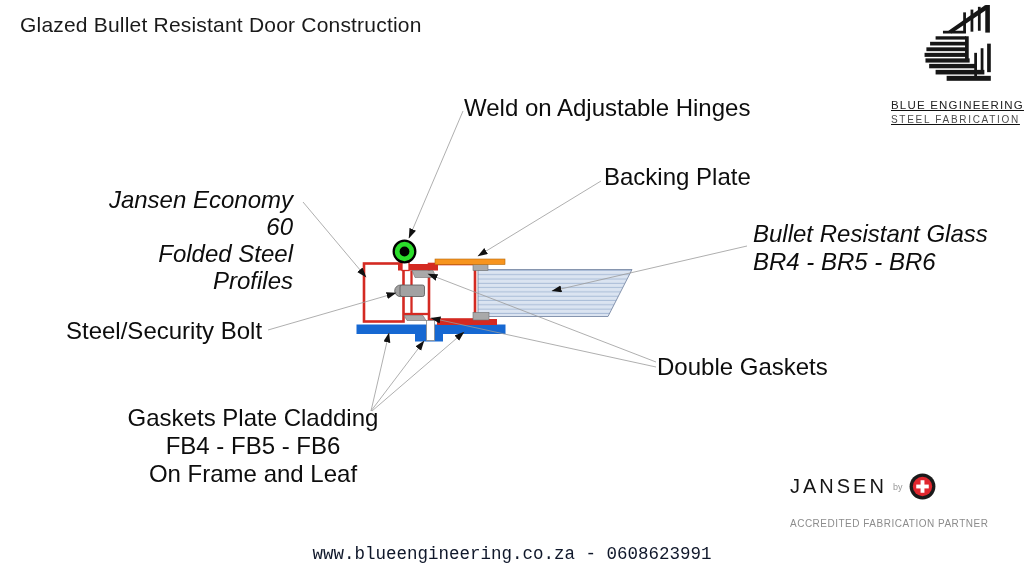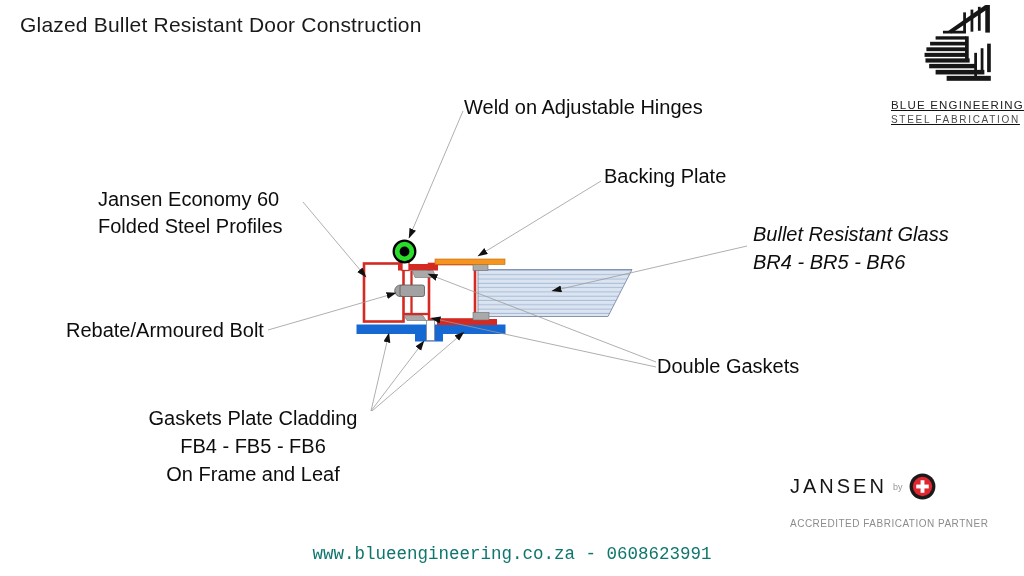--- a/index.html
+++ b/index.html
@@ -6,34 +6,34 @@
   .slide{
     position:relative;width:1024px;height:576px;background:#ffffff;
     font-family:"Liberation Sans",sans-serif;color:#111;overflow:hidden;
   }
   .title{
     position:absolute;left:20px;top:13px;font-size:21px;color:#1a1a1a;
     letter-spacing:.2px;
   }
   .diagram-svg{position:absolute;left:0;top:0;width:1024px;height:576px;}
   .label{
-    position:absolute;font-size:20px;line-height:27px;color:#0d0d0d;
+    position:absolute;font-size:24px;line-height:27px;color:#0d0d0d;
     white-space:pre-line;
   }
   .lbl-weld{left:464px;top:94px;}
   .lbl-backing{left:604px;top:163px;}
-  .lbl-profiles{left:98px;top:186px;width:212px;text-align:left;}
+  .lbl-profiles{left:81px;top:186px;width:212px;text-align:right;font-style:italic;}
   .lbl-rebate{left:66px;top:317px;}
   .lbl-glass{left:753px;top:220px;line-height:28px;font-style:italic;}
   .lbl-gaskets{left:657px;top:353px;text-align:right;}
   .lbl-armoured{left:112px;top:404px;width:282px;text-align:center;line-height:28px;}
   .footer{
     position:absolute;left:0;top:544px;width:100%;text-align:center;
     font-family:"Liberation Mono","DejaVu Sans Mono",monospace;
-    font-size:17.5px;color:#0f766e;
+    font-size:17.5px;color:#0f172a;
   }
   
   .be-logo{position:absolute;left:891px;top:5px;width:126px;text-align:center;text-decoration:underline;}
   .be-icon{display:block;margin:0 auto;}
   .be-name{font-size:11.5px;letter-spacing:1.2px;color:#222;margin-top:2px;white-space:nowrap;}
   .be-tag{font-size:10px;letter-spacing:1.7px;color:#4a4a4a;margin-top:3px;white-space:nowrap;}
   
   .jansen{position:absolute;left:790px;top:473px;width:210px;}
   .jansen-row{display:flex;align-items:center;}
   .jansen-brand{font-size:20px;font-weight:400;letter-spacing:3px;color:#141414;transform:scaleY(.97);}
@@ -119,21 +119,21 @@
       <line class="leader" x1="371" y1="411" x2="389" y2="333"></line>
       <line class="leader" x1="371" y1="411" x2="424" y2="341"></line>
       <line class="leader" x1="372" y1="411" x2="464" y2="332"></line>
     </g>
   </svg>
 
   <div class="label lbl-weld">Weld on Adjustable Hinges</div>
   <div class="label lbl-backing">Backing Plate</div>
   <div class="label lbl-profiles">Jansen Economy 60
 Folded Steel Profiles</div>
-  <div class="label lbl-rebate">Rebate/Armoured Bolt</div>
+  <div class="label lbl-rebate">Steel/Security Bolt</div>
   <div class="label lbl-glass">Bullet Resistant Glass
 BR4 - BR5 - BR6</div>
   <div class="label lbl-gaskets">Double Gaskets</div>
   <div class="label lbl-armoured">Gaskets Plate Cladding
 FB4 - FB5 - FB6
 On Frame and Leaf</div>
 
   <div class="be-logo">
     <svg class="be-icon" width="96" height="92" viewBox="0 0 100 100">
       <g fill="#161616">

